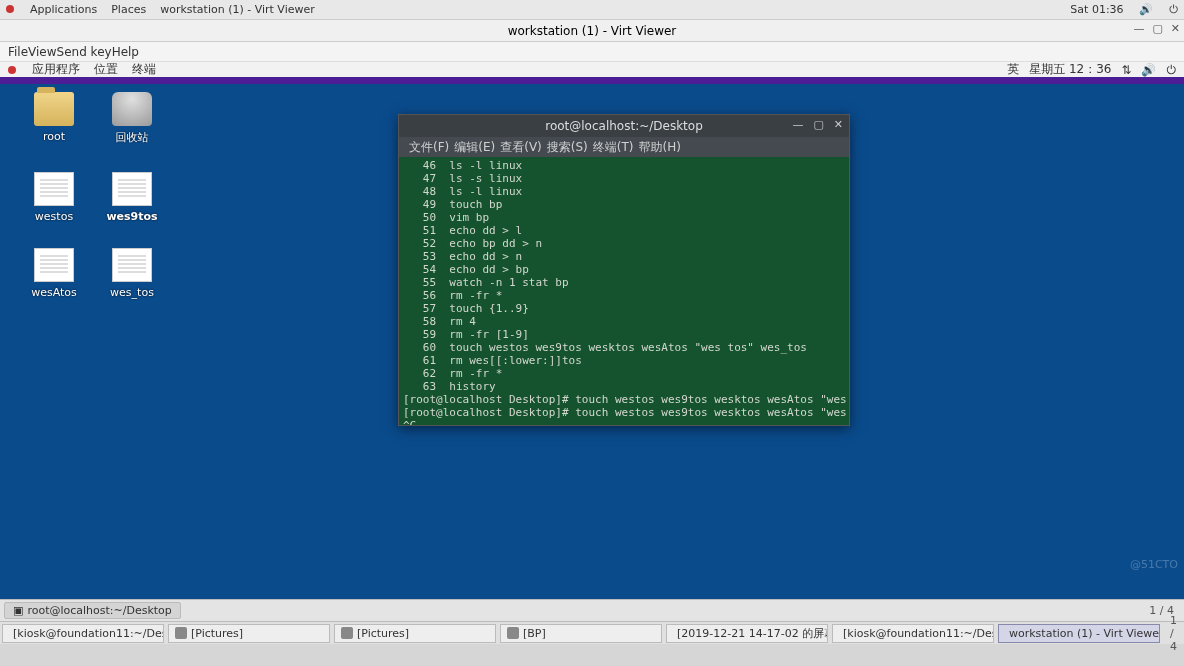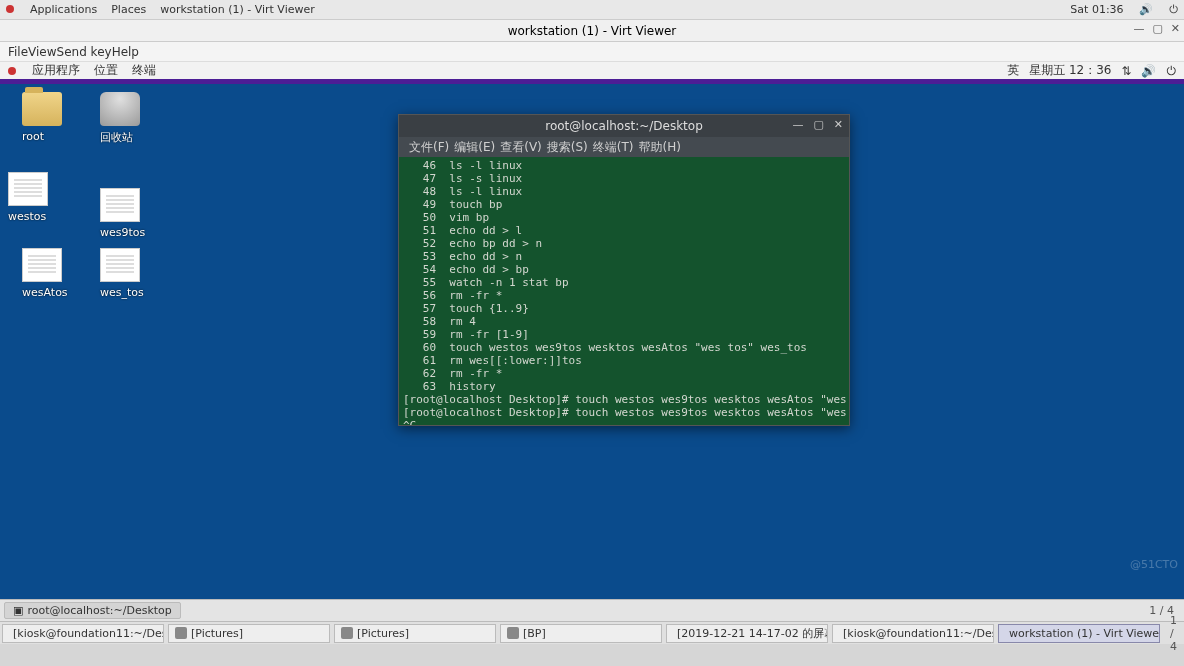--- a/index.html
+++ b/index.html
@@ -15,29 +15,29 @@
 
 
 .vv-title { height:22px; background:#f0f0f0; border-bottom:1px solid #ccc; display:flex; align-items:center; justify-content:center; font-size:12px; position:relative; }
 .vv-title .winbtns { position:absolute; right:4px; top:2px; display:flex; gap:8px; font-size:11px; color:#555; }
 .vv-title .winbtn { cursor:pointer; }
 
 
 .vv-menu { height:20px; background:#f4f4f4; border-bottom:1px solid #ddd; display:flex; align-items:center; gap:0; padding:0 8px; font-size:12px; color:#333; }
 
 
-.guest-top { height:22px; background:#f2f2f2; border-bottom:5px solid #4c1d95; display:flex; align-items:center; padding:0 8px; font-size:12px; color:#333; }
+.guest-top { height:22px; background:#f2f2f2; border-bottom:7px solid #4c1d95; display:flex; align-items:center; padding:0 8px; font-size:12px; color:#333; }
 .guest-top .left { display:flex; gap:14px; align-items:center; }
 .guest-top .logo-dot2 { width:8px; height:8px; border-radius:50%; background:#c33; display:inline-block; margin-right:2px; }
 .guest-top .spacer { flex:1; }
 .guest-top .right { display:flex; gap:10px; align-items:center; }
 
 
 .desktop { position:relative; width:1184px; height:515px; background:#0a4b8c; }
-.d-icon { position:absolute; width:64px; display:flex; flex-direction:column; gap:4px; font-size:11px; color:#fff; text-shadow:0 0 2px #000; }
+.d-icon { position:absolute; width:64px; display:flex; flex-direction:column; align-items:center; gap:4px; font-size:11px; color:#fff; text-shadow:0 0 2px #000; }
 .d-icon .pic { width:40px; height:34px; }
 .folder { background:linear-gradient(#f0d58a,#d6b35c); border-radius:3px; position:relative; }
 .folder::before { content:""; position:absolute; top:-5px; left:3px; width:18px; height:6px; background:#d6b35c; border-radius:2px 2px 0 0; }
 .trash { background:radial-gradient(circle at 50% 20%, #e0e0e0, #9a9a9a); border-radius:6px 6px 4px 4px; }
 .txt { background:#fff; border:1px solid #ccc; position:relative; }
 .txt::after { content:""; position:absolute; top:6px; left:5px; right:5px; height:2px; background:#ddd; box-shadow:0 4px 0 #ddd,0 8px 0 #ddd,0 12px 0 #ddd,0 16px 0 #ddd; }
 
 
 .term-win { position:absolute; left:398px; top:30px; width:452px; height:312px; background:#2e3436; border:1px solid #555; box-shadow:0 3px 12px rgba(0,0,0,.5); display:flex; flex-direction:column; }
 .term-title { height:22px; background:#3a3f44; color:#ddd; display:flex; align-items:center; justify-content:center; font-size:12px; position:relative; }
@@ -114,25 +114,25 @@
 
 <div class="desktop" id="desktop">
     <div class="d-icon" style="left: 22px; top: 164px;">
       <div class="pic txt"></div>
       <span>wesAtos</span>
     </div>
     <div class="d-icon" style="left: 100px; top: 164px;">
       <div class="pic txt"></div>
       <span>wes_tos</span>
     </div>
-    <div class="d-icon" style="left: 100px; top: 104px;">
+    <div class="d-icon" style="left: 100px; top: 88px; font-weight: bold;">
       <div class="pic txt"></div>
       <span>wes9tos</span>
     </div>
-    <div class="d-icon" style="left: 8px; top: 88px;">
+    <div class="d-icon" style="left: 22px; top: 88px;">
       <div class="pic txt"></div>
       <span>westos</span>
     </div>
     <div class="d-icon" style="left: 100px; top: 8px;">
       <div class="pic trash"></div>
       <span>回收站</span>
     </div>
     <div class="d-icon" style="left: 22px; top: 8px;">
       <div class="pic folder"></div>
       <span>root</span>

